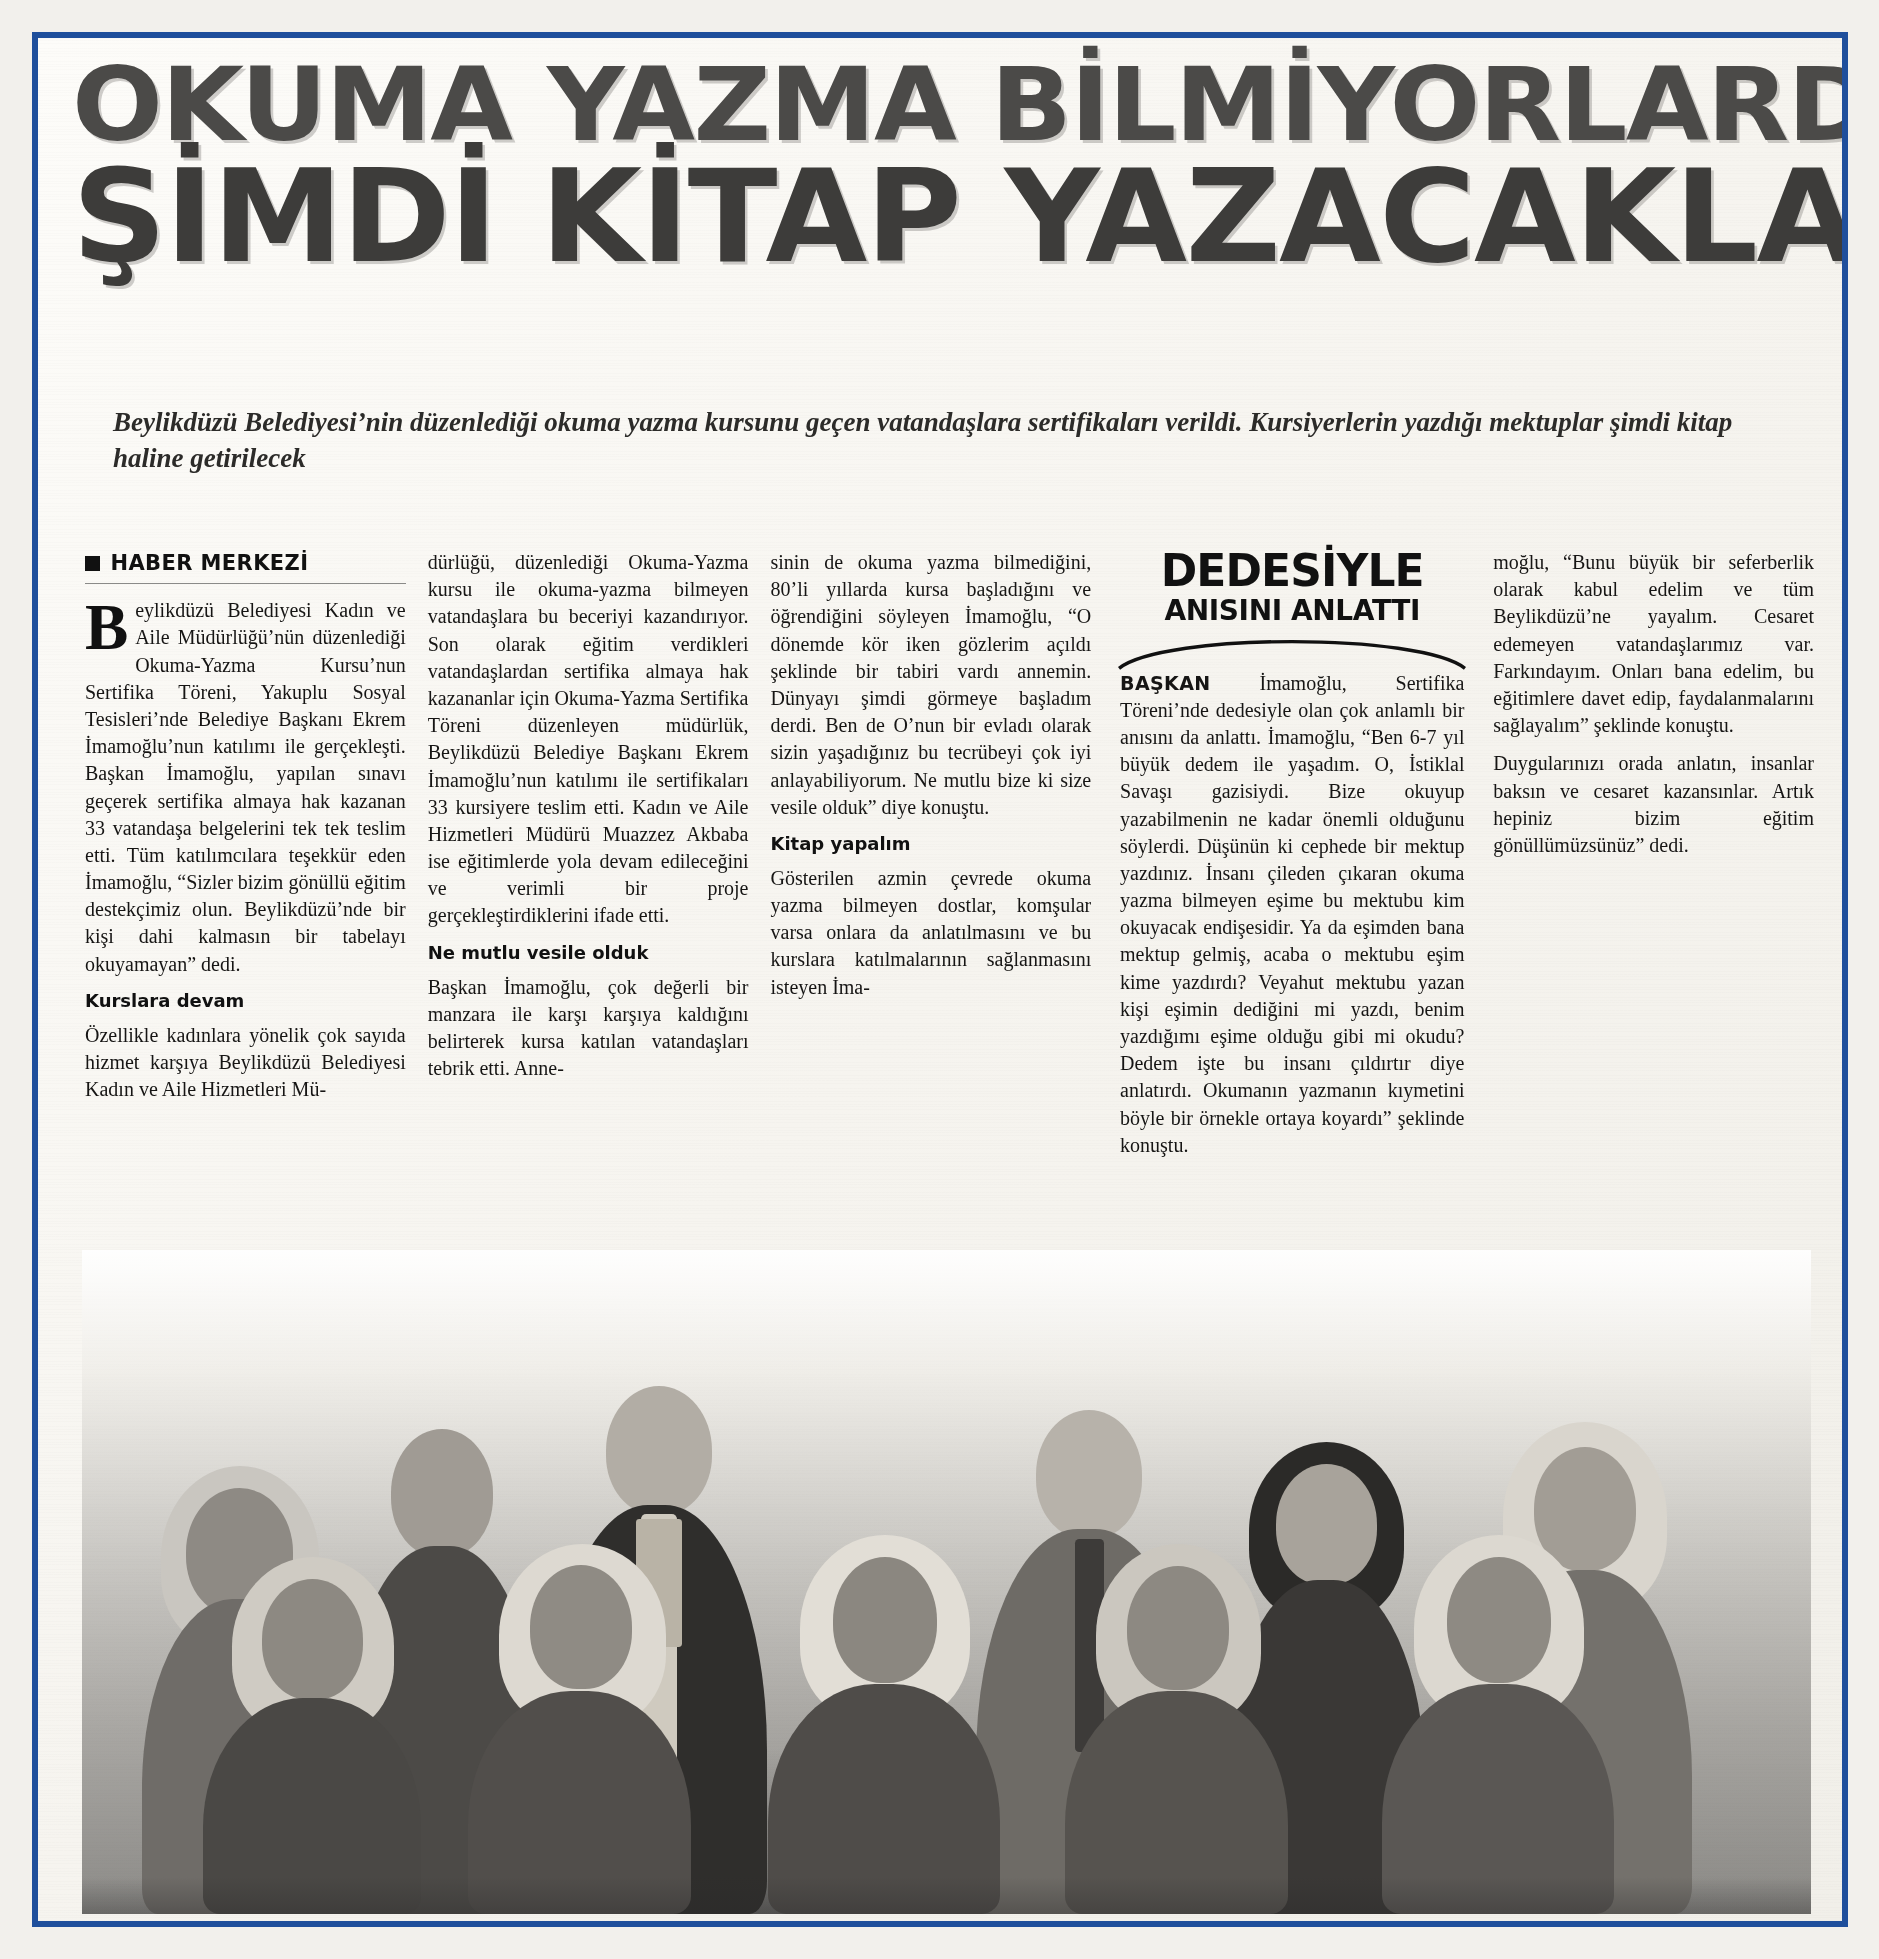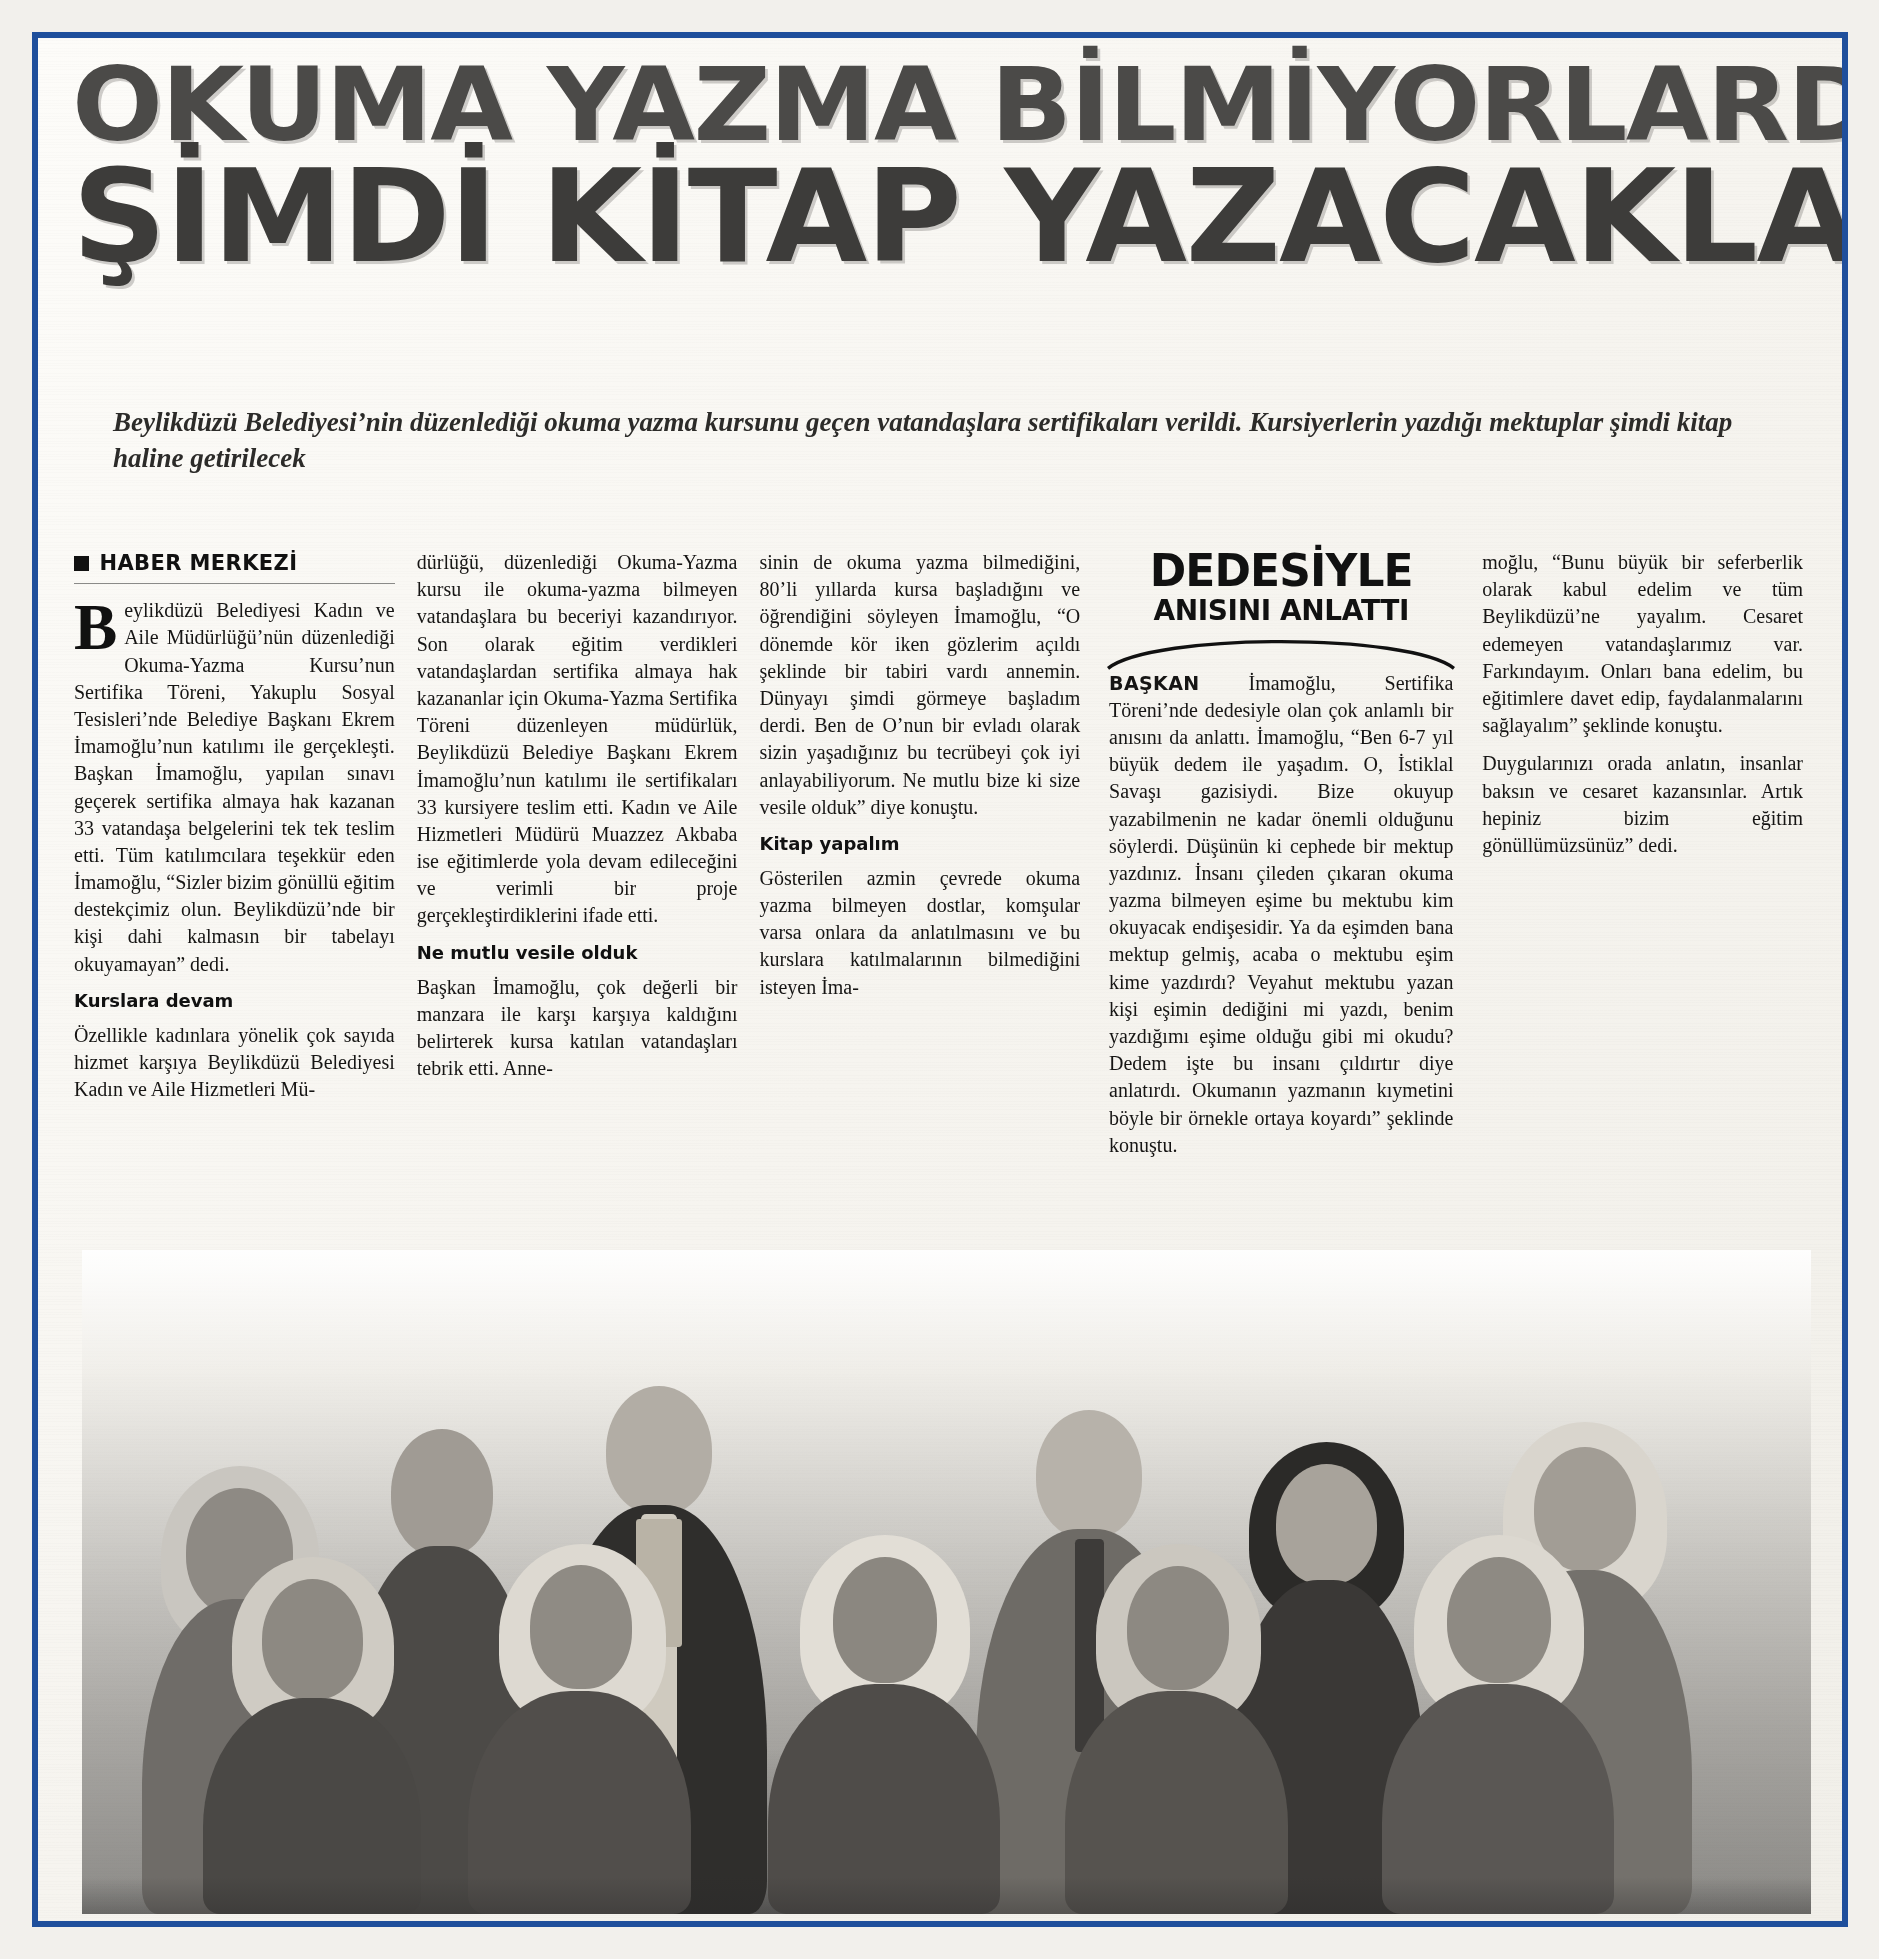--- a/index.html
+++ b/index.html
@@ -79,21 +79,21 @@
     font-style: italic;
     font-weight: bold;
     font-size: 27px;
     line-height: 1.34;
     color: #2c2b29;
   }
 
   
   .cols {
     position: absolute;
-    left: 36px;
+    left: 47px;
     top: 511px;
     width: 1729px;
     display: flex;
     gap: 22px;
   }
   .col {
     width: 332px;
     font-size: 20px;
     line-height: 1.36;
     color: #161514;
@@ -265,21 +265,21 @@
 
       <div class="col">
         <p>dürlüğü, düzenlediği Okuma-Yazma kursu ile okuma-yazma bilmeyen vatandaşlara bu beceriyi kazandırıyor. Son olarak eğitim verdikleri vatandaşlardan sertifika almaya hak kazananlar için Okuma-Yazma Sertifika Töreni düzenleyen müdürlük, Beylikdüzü Belediye Başkanı Ekrem İmamoğlu’nun katılımı ile sertifikaları 33 kursiyere teslim etti. Kadın ve Aile Hizmetleri Müdürü Muazzez Akbaba ise eğitimlerde yola devam edileceğini ve verimli bir proje gerçekleştirdiklerini ifade etti.</p>
         <div class="subhead">Ne mutlu vesile olduk</div>
         <p>Başkan İmamoğlu, çok değerli bir manzara ile karşı karşıya kaldığını belirterek kursa katılan vatandaşları tebrik etti. Anne-</p>
       </div>
 
       <div class="col">
         <p>sinin de okuma yazma bilmediğini, 80’li yıllarda kursa başladığını ve öğrendiğini söyleyen İmamoğlu, “O dönemde kör iken gözlerim açıldı şeklinde bir tabiri vardı annemin. Dünyayı şimdi görmeye başladım derdi. Ben de O’nun bir evladı olarak sizin yaşadığınız bu tecrübeyi çok iyi anlayabiliyorum. Ne mutlu bize ki size vesile olduk” diye konuştu.</p>
         <div class="subhead">Kitap yapalım</div>
-        <p>Gösterilen azmin çevrede okuma yazma bilmeyen dostlar, komşular varsa onlara da anlatılmasını ve bu kurslara katılmalarının bilmediğini isteyen İma-</p>
+        <p>Gösterilen azmin çevrede okuma yazma bilmeyen dostlar, komşular varsa onlara da anlatılmasını ve bu kurslara katılmalarının sağlanmasını isteyen İma-</p>
       </div>
 
       <div class="col col-box">
         <div class="box-title">
           <span class="l1">DEDESİYLE</span>
           <span class="l2">ANISINI ANLATTI</span>
         </div>
         <div class="arc">
           <svg width="358" height="39" viewBox="0 0 420 46" aria-hidden="true">
             <path d="M6 44 C 60 2, 360 2, 414 44" fill="none" stroke="#111111" stroke-width="4"></path>

